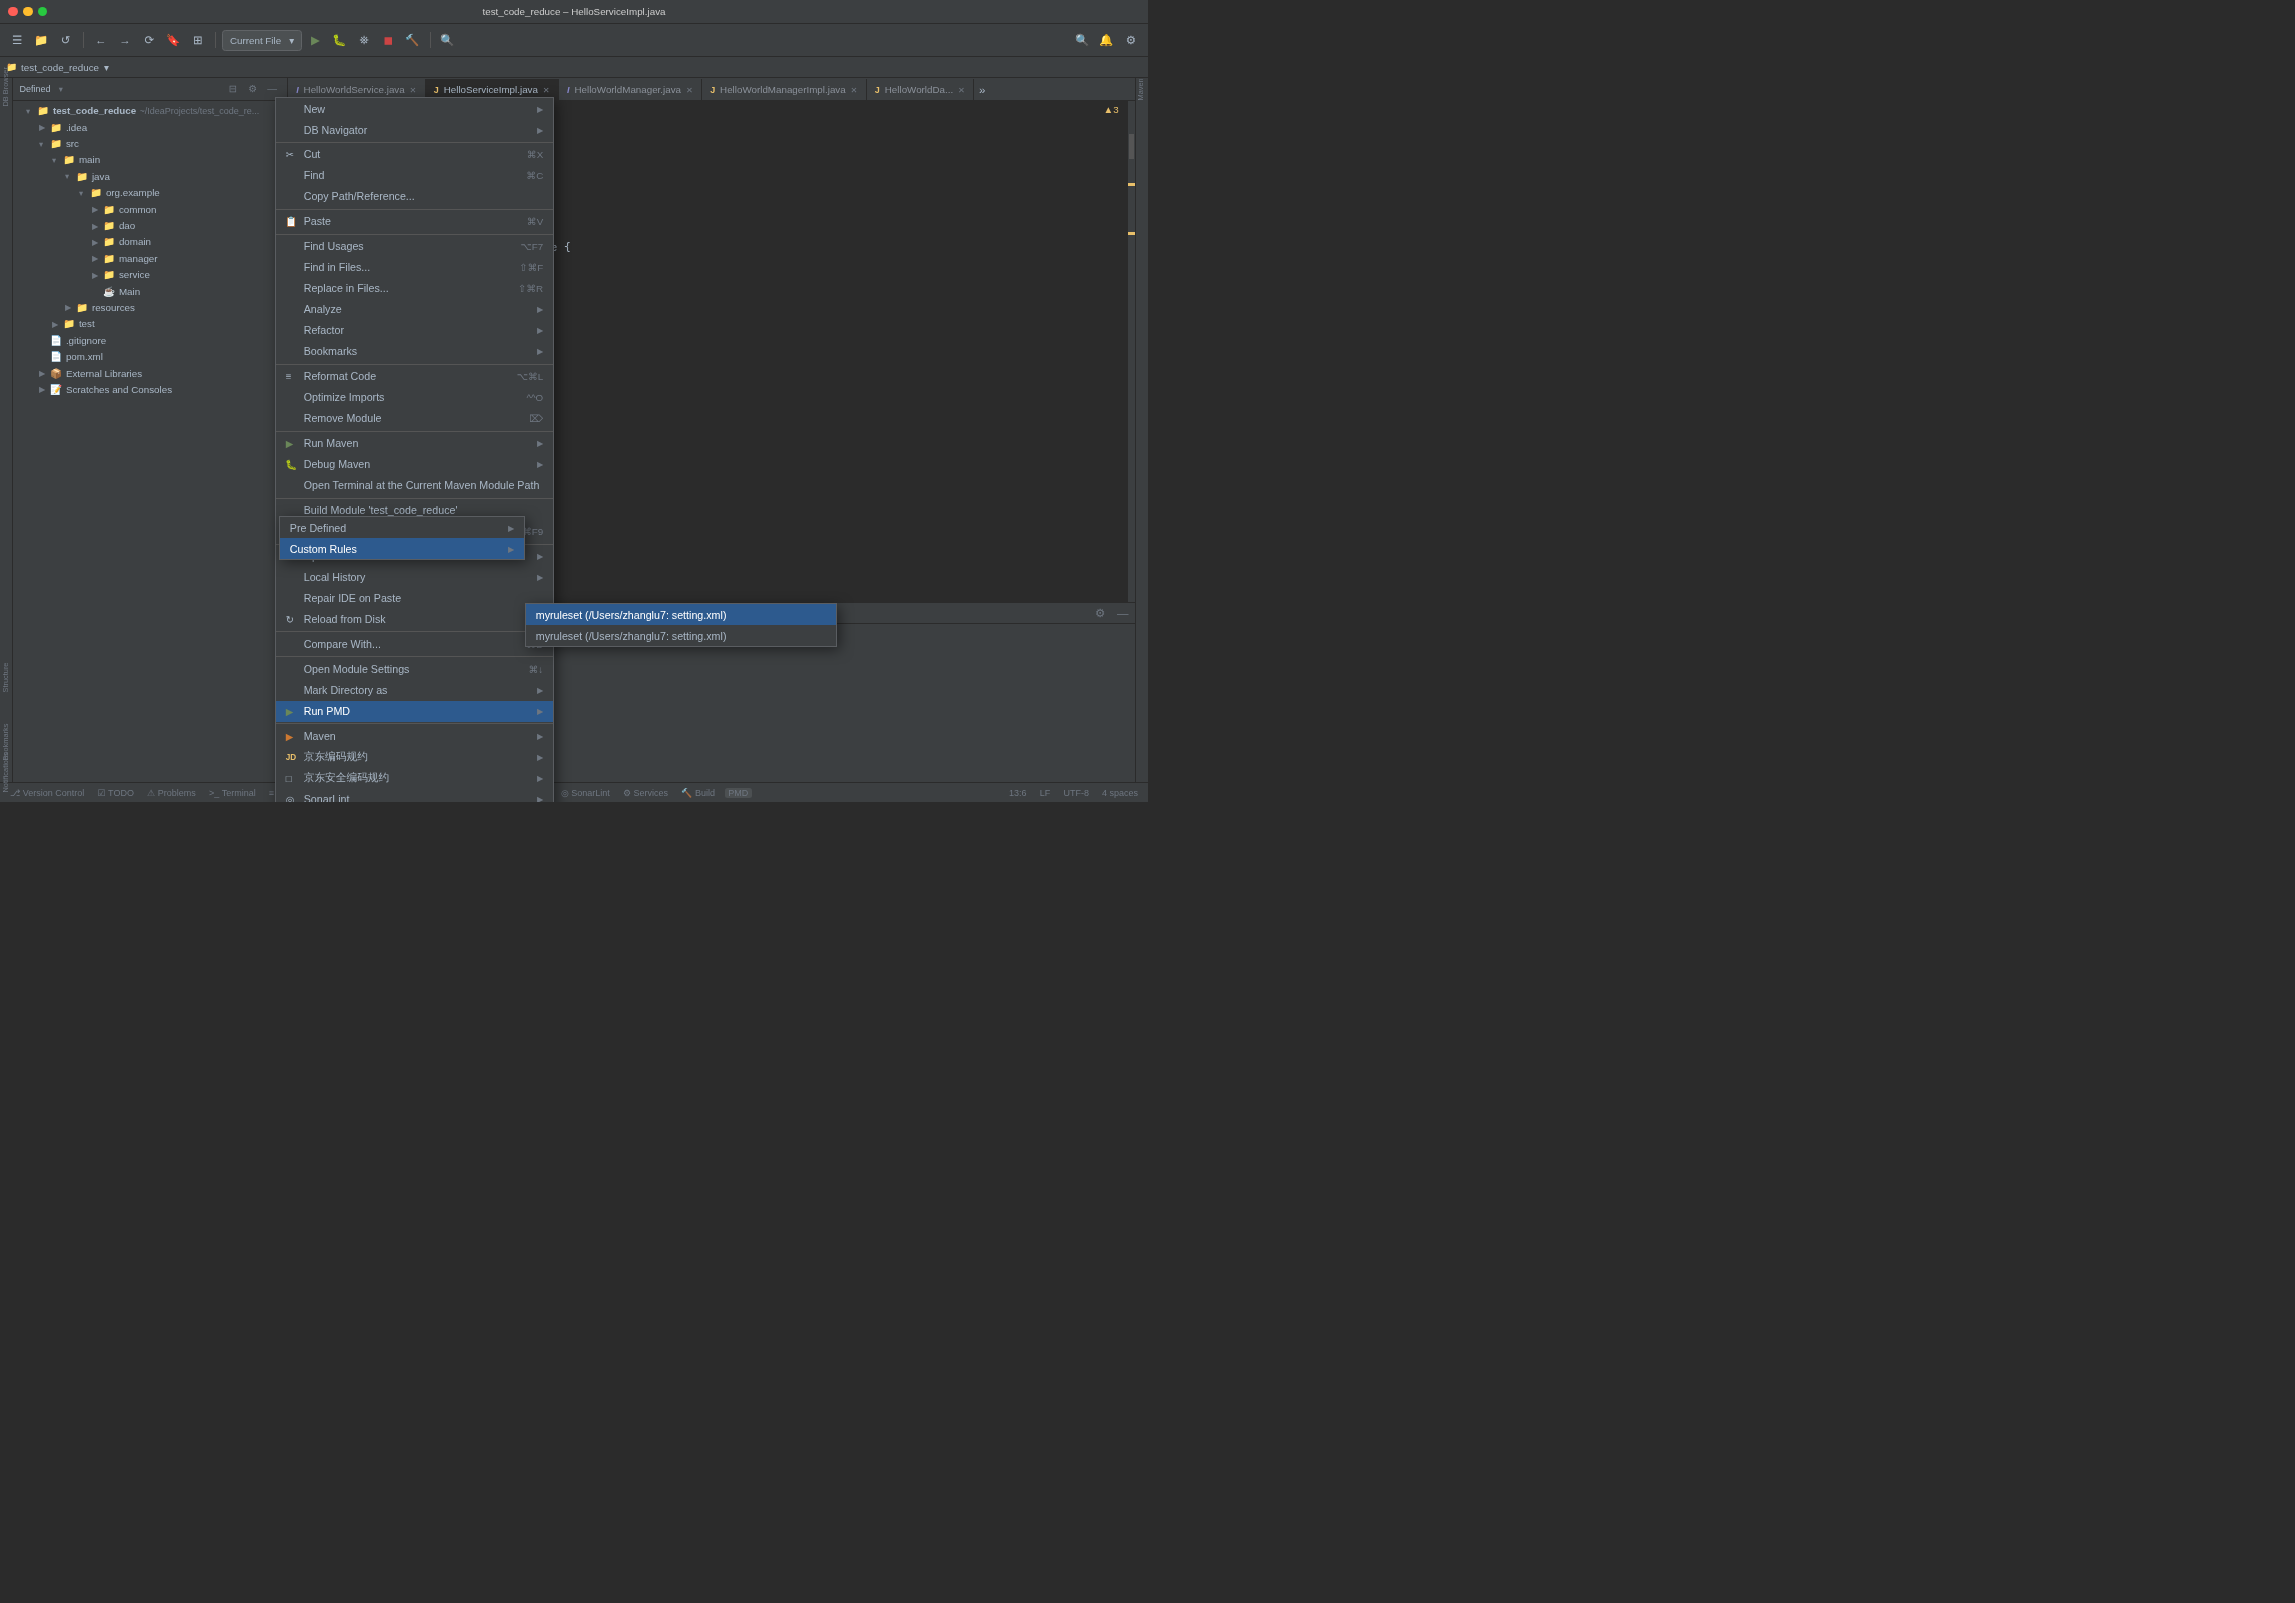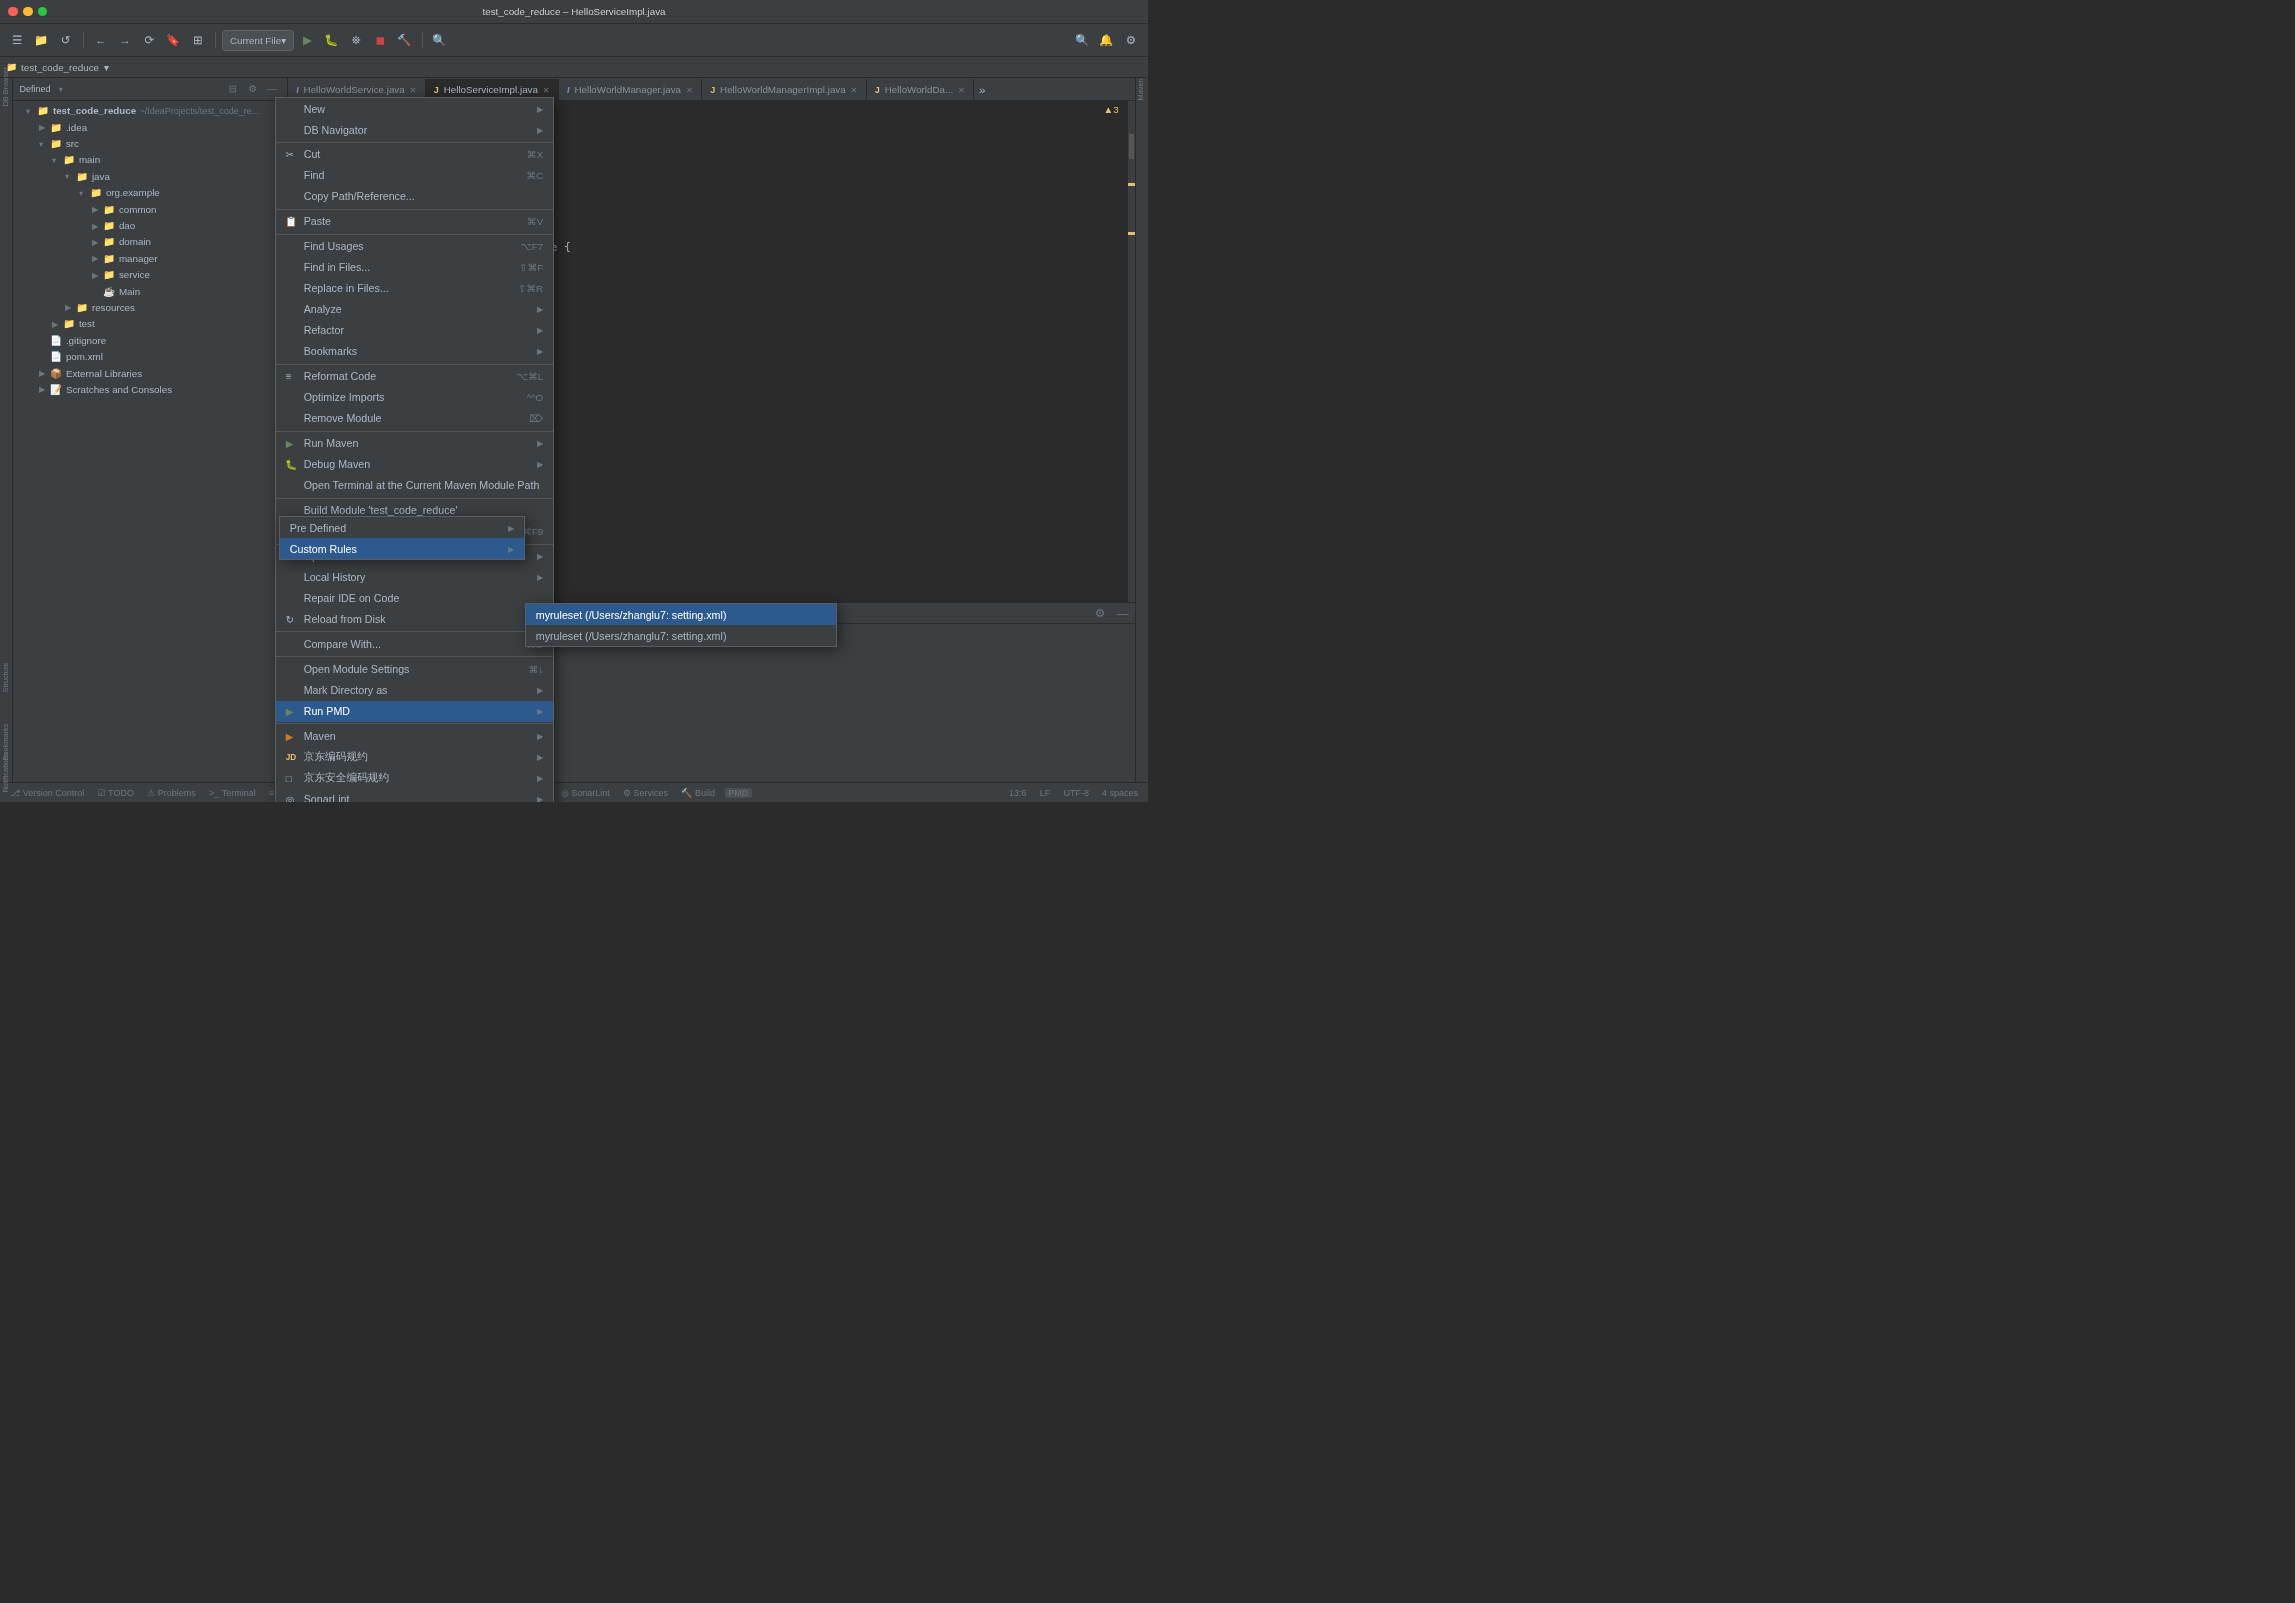--- a/index.html
+++ b/index.html
@@ -76,21 +76,21 @@
       height: 21px;
       background: #4c5052;
       border: 0.8px solid #606366;
       border-radius: 3.3px;
       color: #a9b7c6;
       cursor: pointer;
       padding: 0 6.6px;
       font-size: 9.8px;
       display: flex;
       align-items: center;
-      gap: 0;
+      gap: 8px;
     }
     .toolbar-right {
       margin-left: auto;
       display: flex;
       align-items: center;
       gap: 3.3px;
     }
 
     
     .project-label {
@@ -901,21 +901,21 @@
       <span>Open In</span>
       <span class="menu-arrow">▶</span>
     </div>
     <div class="menu-item">
       <span class="menu-icon"></span>
       <span>Local History</span>
       <span class="menu-arrow">▶</span>
     </div>
     <div class="menu-item">
       <span class="menu-icon"></span>
-      <span>Repair IDE on Code</span>
+      <span>Repair IDE on Paste</span>
     </div>
     <div class="menu-item">
       <span class="menu-icon">↻</span>
       <span>Reload from Disk</span>
     </div>
     <div class="menu-separator"></div>
     <div class="menu-item">
       <span class="menu-icon"></span>
       <span>Compare With...</span>
       <span class="menu-shortcut">⌘D</span>

